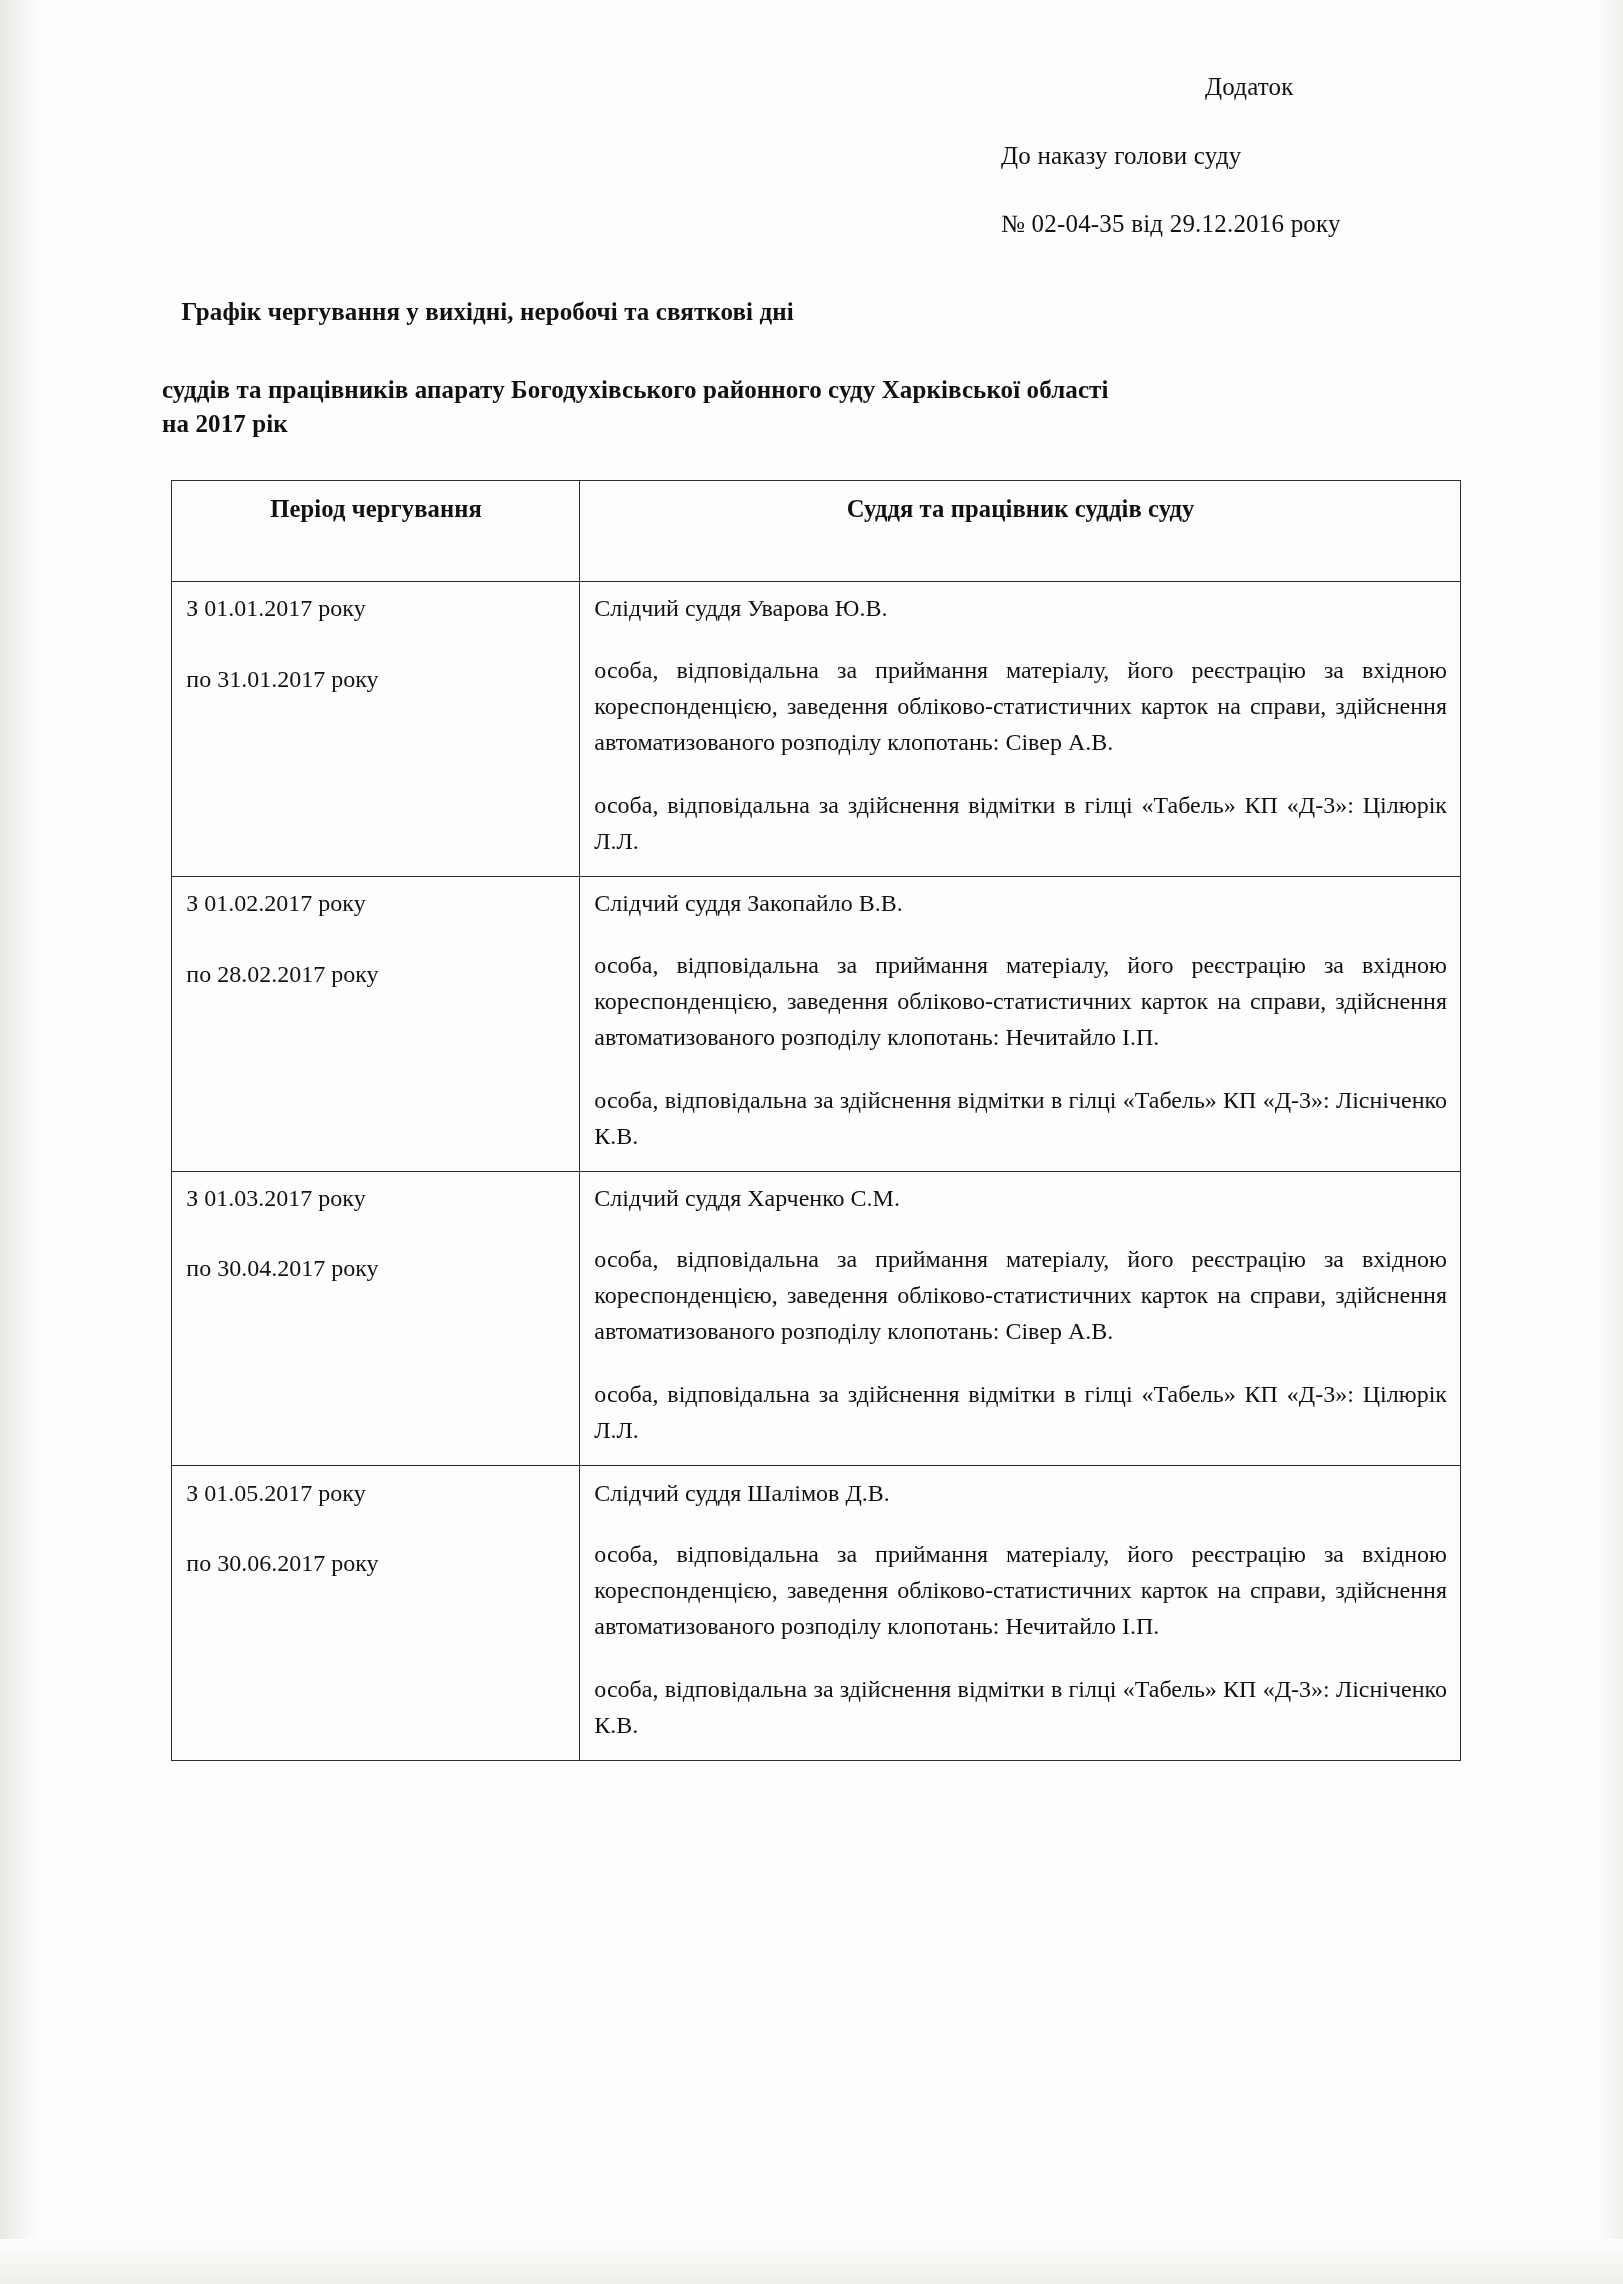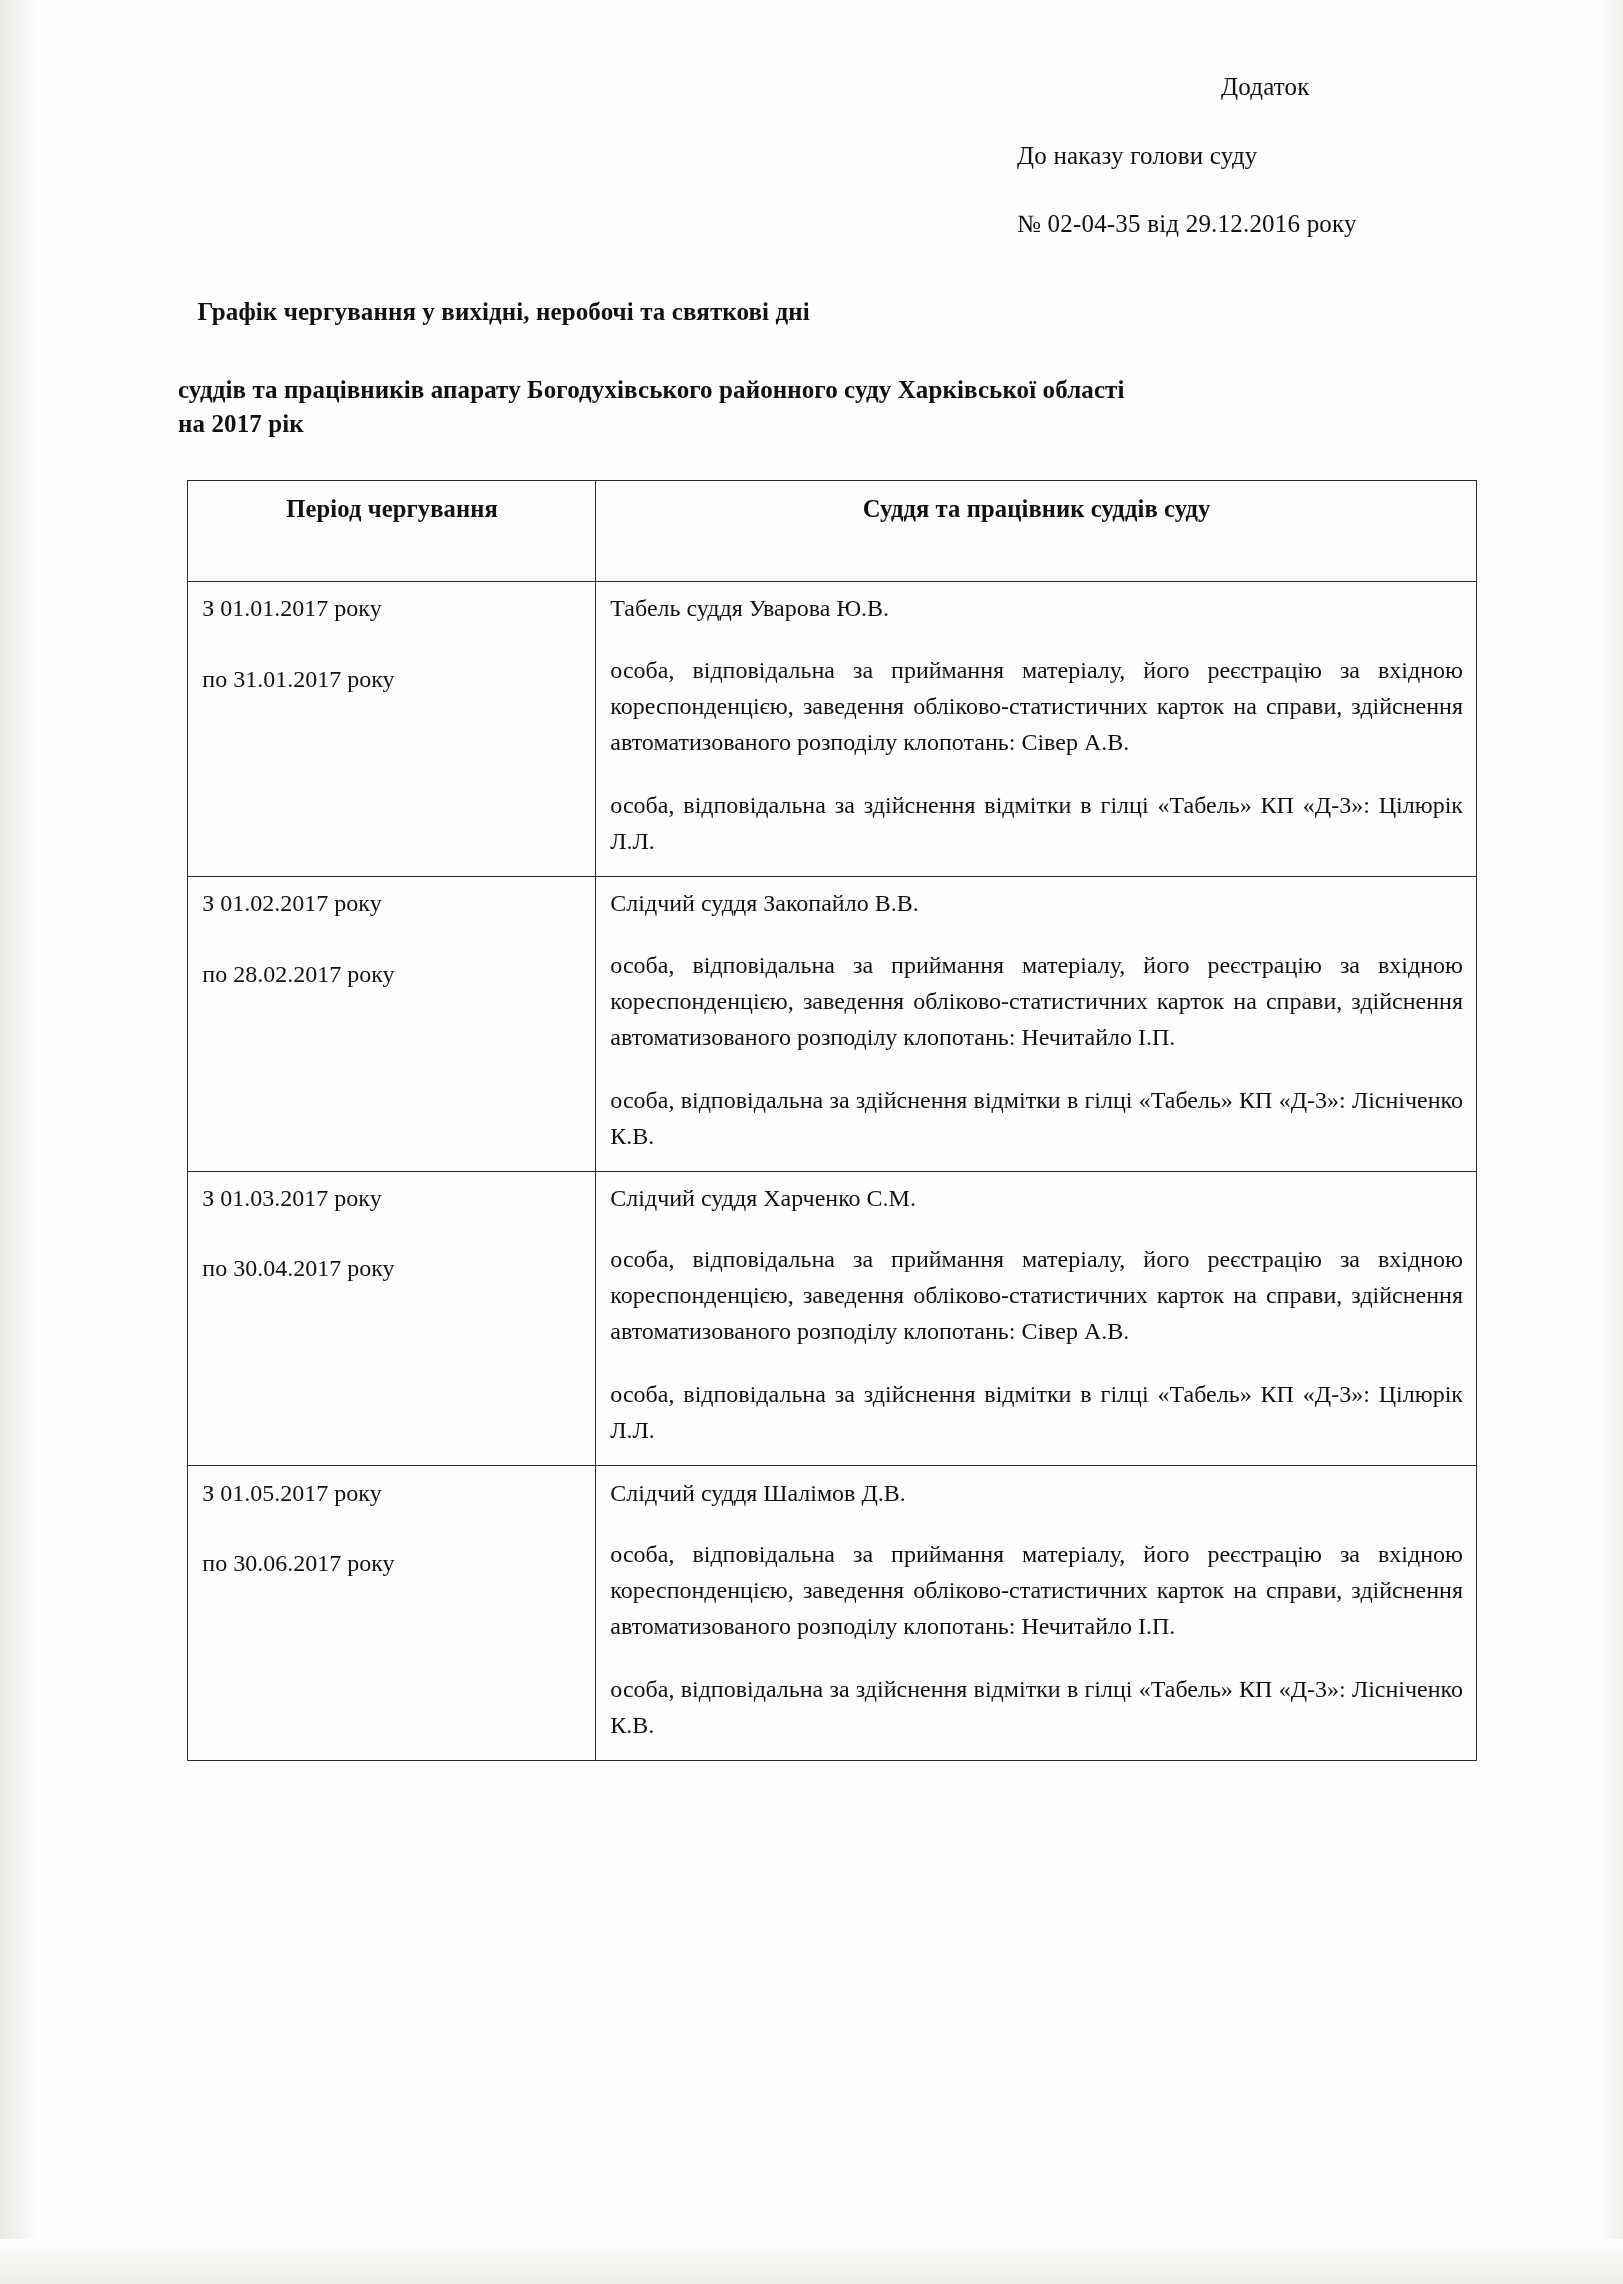--- a/index.html
+++ b/index.html
@@ -40,21 +40,21 @@
   .scan-edge-bottom {
     position: absolute;
     left: 0; right: 0; bottom: 0;
     height: 45px;
     background: linear-gradient(to top, #eeeeea, #fdfdfc);
     pointer-events: none;
   }
 
   .content {
     position: absolute;
-    left: 178px;
+    left: 162px;
     top: 71px;
     width: 1296px;
   }
 
   .hdr-line {
     text-align: left;
     font-size: 25px;
     line-height: 1.3;
     margin: 0 0 36px 0;
     letter-spacing: 0.2px;
@@ -147,21 +147,21 @@
           <th>Суддя та працівник суддів суду</th>
         </tr>
       </thead>
       <tbody>
         <tr>
           <td class="cell-pad-bottom">
             <p class="period-line">З 01.01.2017 року</p>
             <p class="period-line second">по  31.01.2017 року</p>
           </td>
           <td class="cell-pad-bottom">
-            <p class="person-name">Табель суддя Уварова Ю.В.</p>
+            <p class="person-name">Слідчий суддя Уварова Ю.В.</p>
             <p class="person-para">особа, відповідальна за приймання матеріалу, його реєстрацію за вхідною кореспонденцією, заведення обліково-статистичних карток на справи, здійснення автоматизованого розподілу клопотань: Сівер А.В.</p>
             <p class="person-para">особа, відповідальна за здійснення відмітки в гілці «Табель» КП «Д-3»: Цілюрік Л.Л.</p>
           </td>
         </tr>
         <tr>
           <td class="cell-pad-bottom">
             <p class="period-line">З 01.02.2017 року</p>
             <p class="period-line second">по 28.02.2017 року</p>
           </td>
           <td class="cell-pad-bottom">

